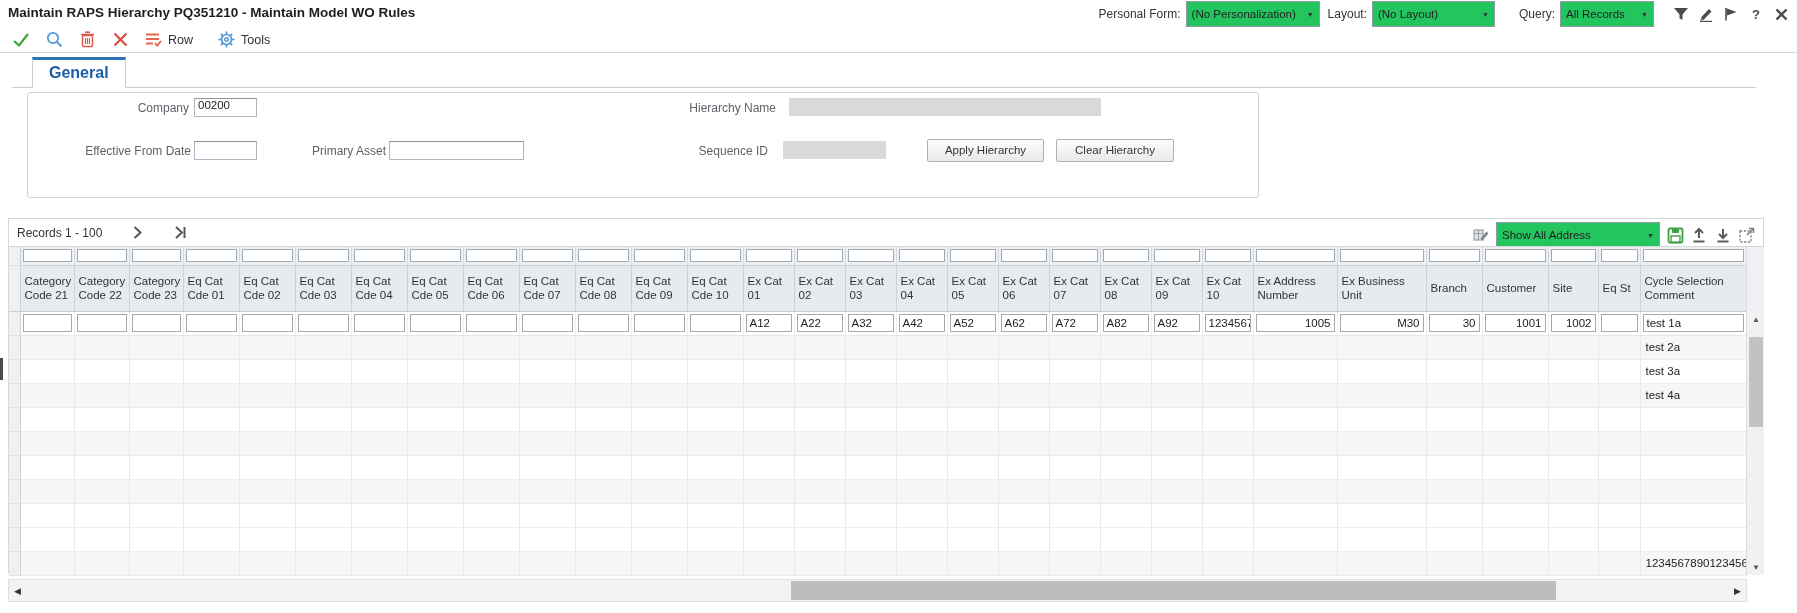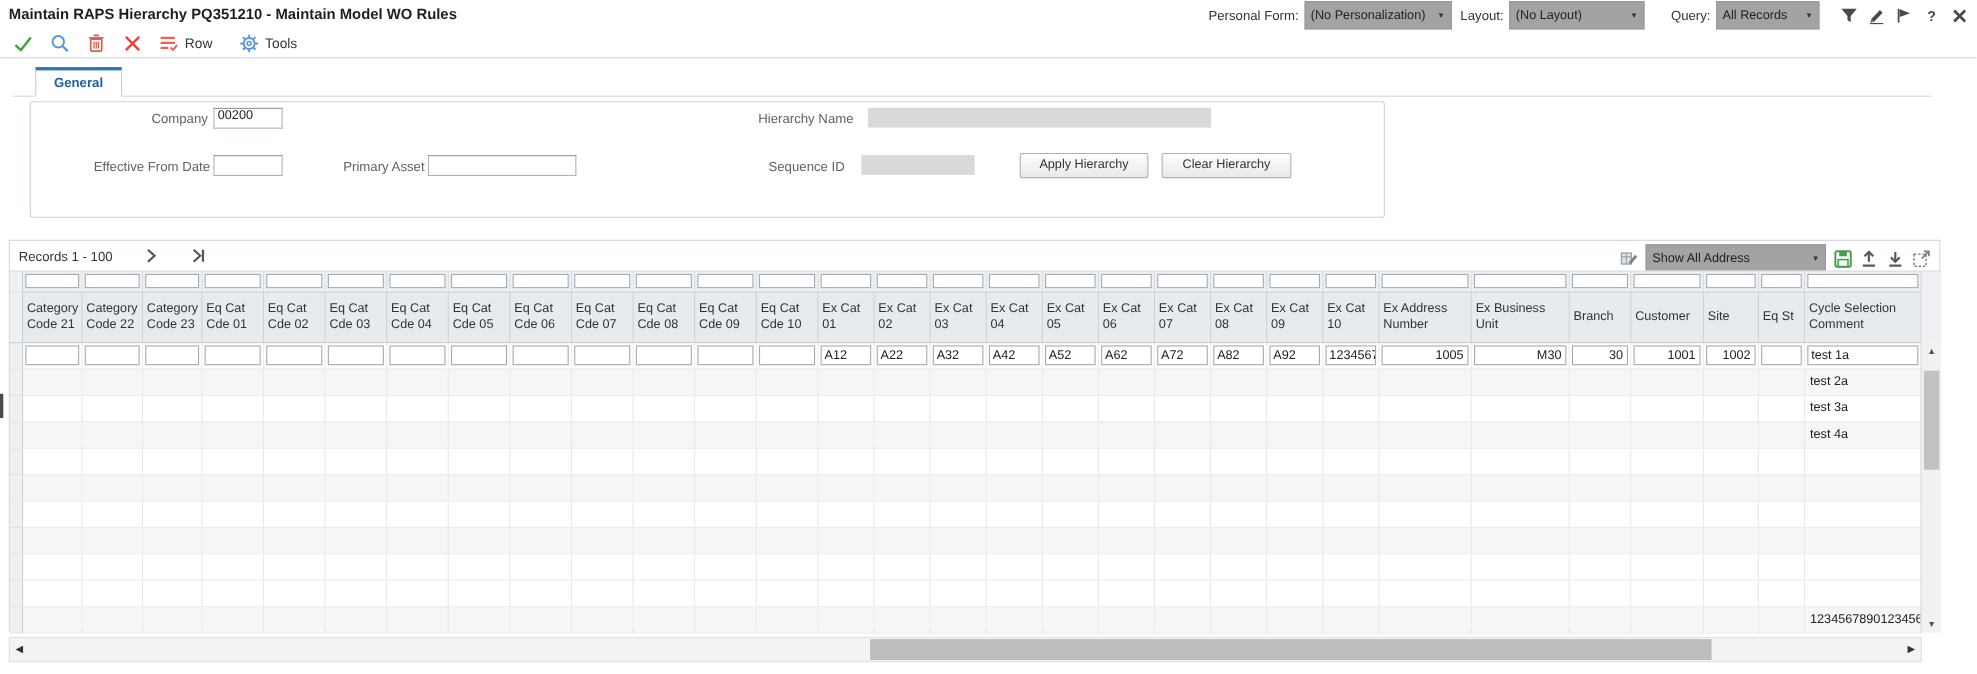--- a/index.html
+++ b/index.html
@@ -6,38 +6,38 @@
   html,body { overflow: hidden; }
   body {
     width: 1797px; height: 613px; position: relative; background: #fff;
     font-family: "Liberation Sans", "DejaVu Sans", sans-serif; color: #222;
   }
   
   .titlebar { position: absolute; left:0; top:0; width:1797px; height:27px; background:#fff; }
   .page-title { position:absolute; left:8px; top:5px; font-size:13.5px; font-weight:bold; color:#1e1e1e; white-space:nowrap; }
   .hdr-controls { position:absolute; right:6px; top:3px; height:22px; display:flex; align-items:center; font-size:12px; color:#333; white-space:nowrap; }
   .hdr-label { margin-right:5px;text-align:right; }
-  .combo { display:flex; align-items:center; justify-content:space-between; border:1px solid #919ba4; background:#a3a3a3; height:20px; padding:12px 5px; font-size:11.5px; color:#222; }
+  .combo { display:flex; align-items:center; justify-content:space-between; border:1px solid #919ba4; background:#22c55e; height:20px; padding:12px 5px; font-size:11.5px; color:#222; }
   .combo .chev { font-size:7px; color:#333; margin-left:6px; }
   .w-pform { width:134px; margin-right:8px; }
   .w-layout { width:123px; margin-right:4px; }
   .w-query { width:94px; margin-right:12px; }
   .ml20 { margin-left:20px; }
   .hdr-ico { width:20px; height:18px; display:flex; align-items:center; justify-content:center; margin-left:5px; cursor:pointer; }
   .qmark { font-size:13px; font-weight:bold; color:#4a4a4a; }
   
   .toolbar { position:absolute; left:0; top:27px; width:1797px; height:26px; border-bottom:1px solid #d6d6d6; display:flex; align-items:center; padding-left:12px; background:#fff; }
   .tb-ico { width:18px; height:18px; display:flex; align-items:center; justify-content:center; cursor:pointer; }
   .tb-gap { margin-right:15px; }
   .tb-menu { display:flex; align-items:center; margin-right:24px; cursor:pointer; }
   .tb-menu .lbl { font-size:12.5px; color:#333; margin-left:6px; }
   
   .form-section { position:absolute; left:12px; top:60px; width:1744px; height:146px; }
   .tabstrip { display:flex; align-items:flex-end; height:28px; border-bottom:1px solid #c7d0d8; }
-  .tab { font-size:12px; font-weight:bold; color:#1b5fa8; cursor:pointer; white-space:nowrap; }
+  .tab { font-size:16px; font-weight:bold; color:#1b5fa8; cursor:pointer; white-space:nowrap; }
   .tab.active { border:1px solid #c7d0d8; border-top:3px solid #2e75b6; border-bottom:1px solid #fff; background:#fff; margin-bottom:-1px; padding:4px 16px 5px; margin-left:20px; }
   .tab.inactive { padding:6px 16px 7px; }
   .form-body { position:relative; height:117px; background:#fff; }
   .fieldset { position:absolute; left:15px; top:4px; width:1232px; height:106px; border:1px solid #ccd4db; border-radius:3px; background:#fff; }
   .flabel { position:absolute; font-size:12px; color:#5e6368; text-align:right; white-space:nowrap; }
   .finput { position:absolute; height:19px; background:#fff; border:1px solid #adb6be; border-top-color:#8b969e; font-size:11.5px; padding:0 3px; color:#222; }
   .fdisabled { position:absolute; height:18px; background:#d9d9d9; border:none; }
   .fbtn { position:absolute; height:23px; border:1px solid #a9b2ba; border-radius:2px; background:linear-gradient(#fdfdfd,#e9e9e9); font-size:11.5px; color:#333; text-align:center; line-height:21px; cursor:pointer; font-family:inherit; }
   
   .grid-toolbar { position:absolute; left:8px; top:218px; width:1756px; height:28px; border:1px solid #d2d7db; border-bottom:none; background:#fff; }

